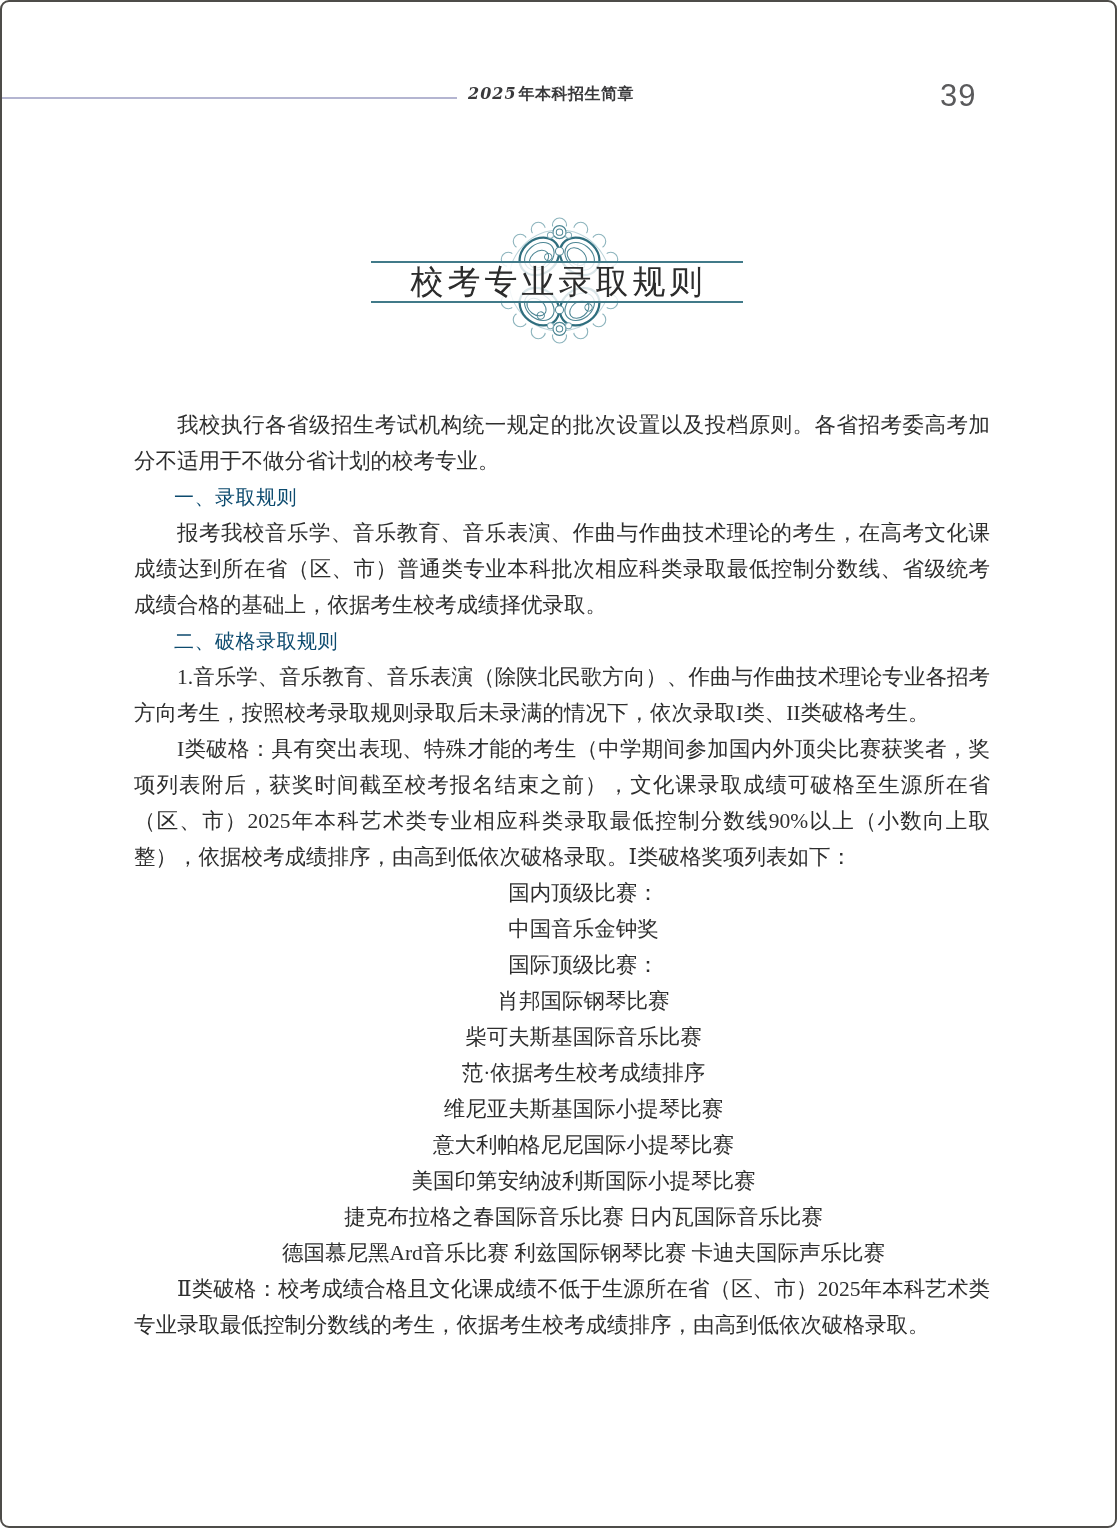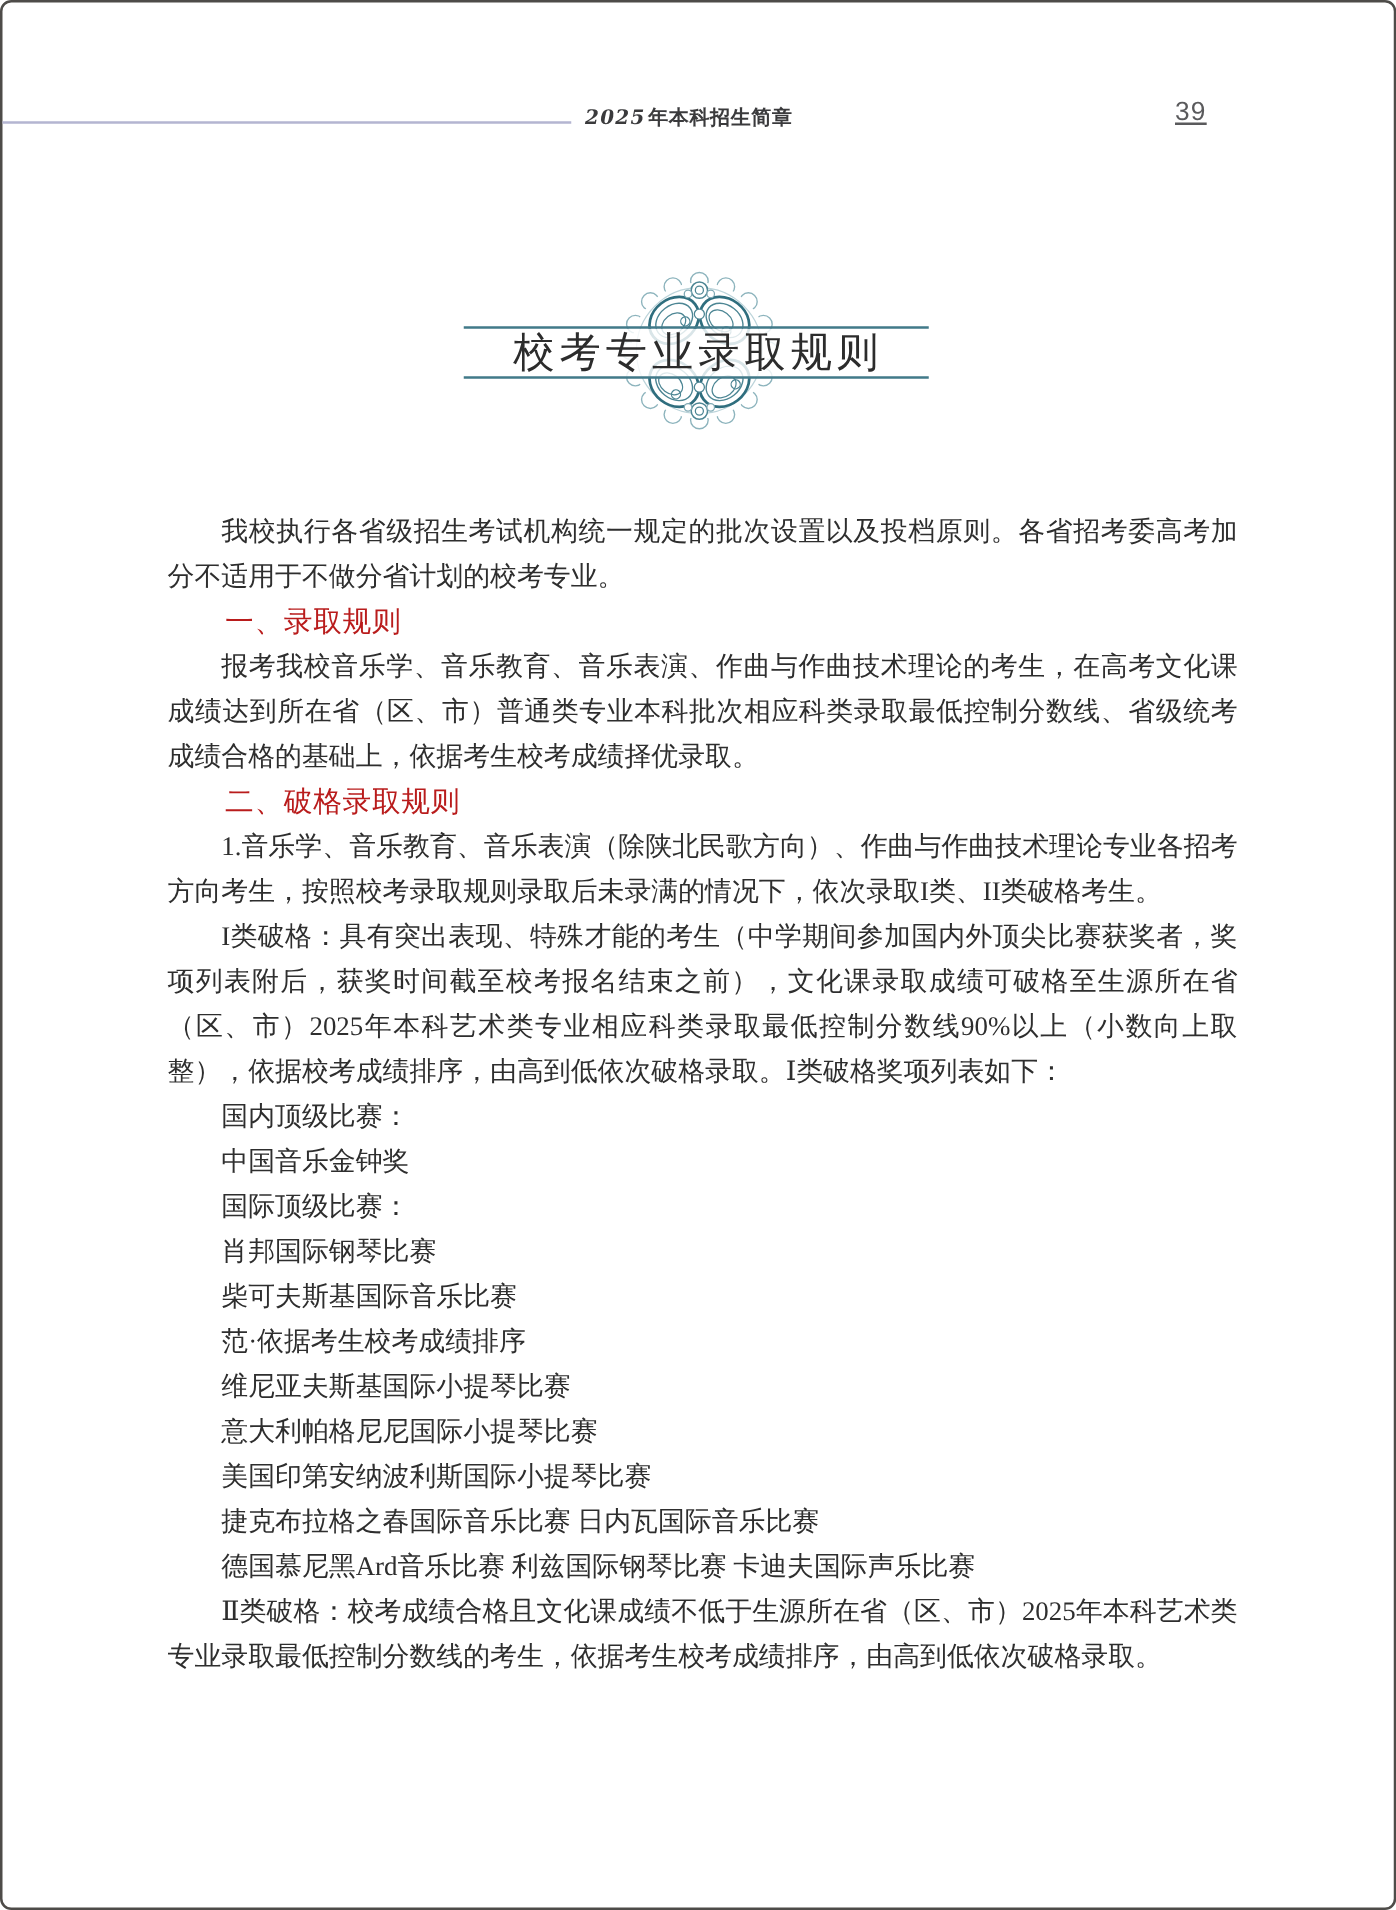--- a/index.html
+++ b/index.html
@@ -24,21 +24,21 @@
     font-size:16px; color:#3a3a3c; letter-spacing:0.5px;
     font-weight:700; white-space:nowrap;
   }
   .header-title .year {
     font-style:italic; font-weight:600; letter-spacing:1px;
     font-family:"DejaVu Serif",serif; padding-right:2px;
   }
   .page-number {
     position:absolute; left:940px; top:78px;
     font-family:"Liberation Sans","DejaVu Sans",sans-serif;
-    font-size:21px; color:#5a5a5c; letter-spacing:1px;text-decoration:underline;
+    font-size:31px; color:#5a5a5c; letter-spacing:1px;
   }
   
   .ornament-svg { position:absolute; left:494px; top:215px; width:131px; height:131px; }
   .banner-band {
     position:absolute; left:371px; top:263px; width:372px; height:39px;
     background:rgba(255,255,255,0.82);
   }
   .banner-rule-top, .banner-rule-bottom {
     position:absolute; left:371px; width:372px; height:2px; background:#417a89;
   }
@@ -51,25 +51,25 @@
     font-family:"DejaVu Serif","Liberation Serif",serif;
   }
   
   .content {
     position:absolute; left:134px; top:407px; width:856px;
     font-size:21.5px; line-height:36px; color:#2e2e2e;
     text-align:justify;
   }
   .content p { margin:0; text-indent:2em; }
   .sec-heading {
-    color:#b91c1c; text-indent:2em;
+    color:#0c4a6e; text-indent:2em;
     font-family:"Liberation Sans","DejaVu Sans",sans-serif;
-    font-weight:500; font-size:23px; letter-spacing:0.5px;
+    font-weight:500; font-size:20px; letter-spacing:0.5px;
   }
-  .award-list div { text-indent:2em; text-align:left; }
+  .award-list div { text-indent:2em; text-align:center; }
 </style>
 </head>
 <body>
 
 <div class="page-frame"></div>
 
 <div class="header-rule"></div>
 <div class="header-title"><span class="year">2025</span><span>年本科招生简章</span></div>
 <div class="page-number">39</div>
 

